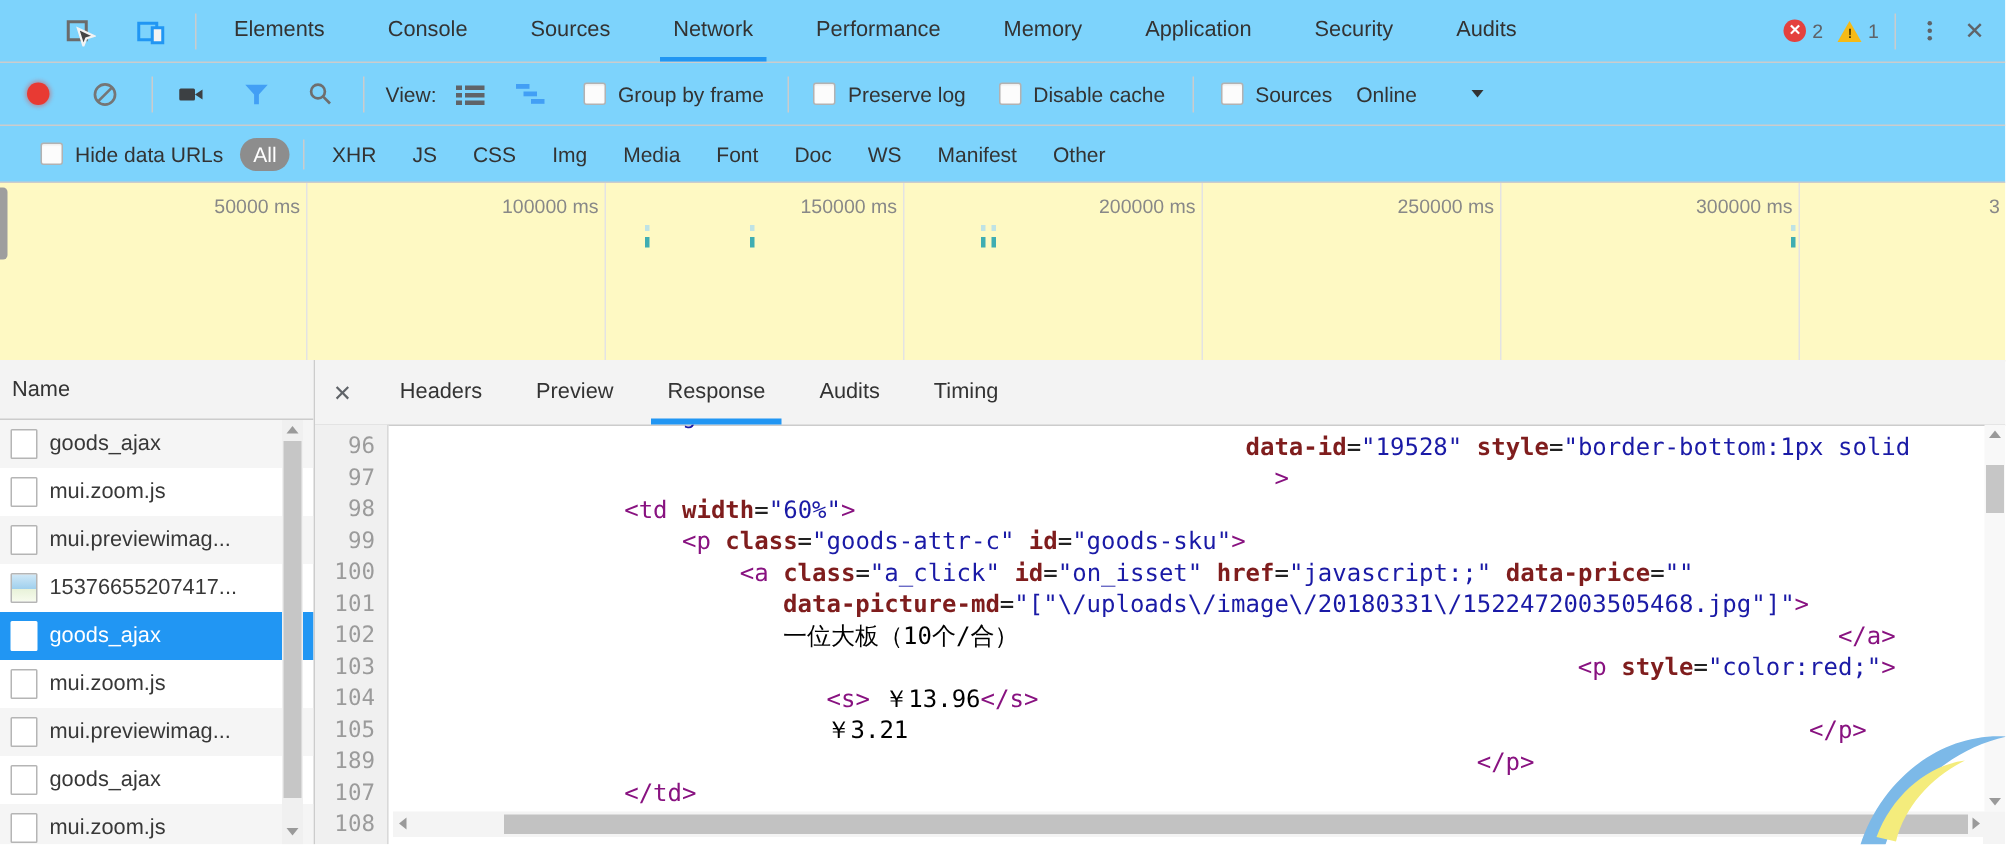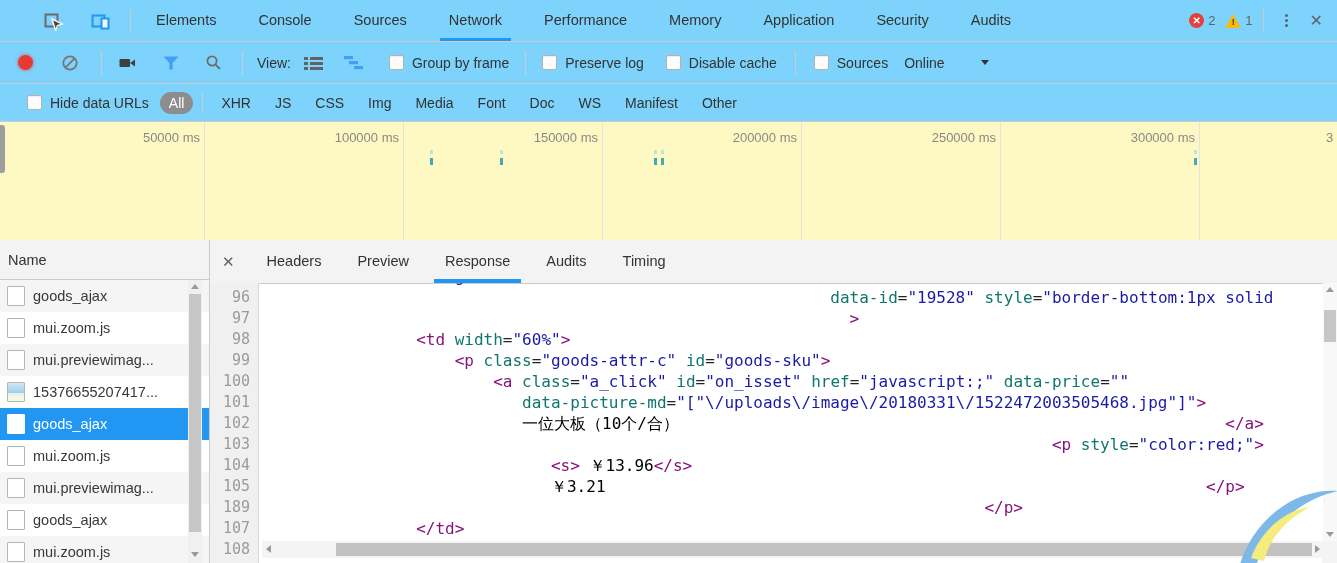--- a/index.html
+++ b/index.html
@@ -75,21 +75,21 @@
   .dtab.sel .ul{display:block;}
   
   #code{position:absolute;left:0;right:0;top:43px;bottom:0;overflow:hidden;}
   #gutter-bg{position:absolute;left:0;top:0;bottom:0;width:48px;background:#f0f0f0;border-right:1px solid #d9d9d9;}
   #code-lines{position:absolute;left:0;right:0;top:0;}
   .cl{position:relative;height:21px;font-family:"DejaVu Sans Mono",monospace;font-size:16px;line-height:21px;}
   .cl .num{position:absolute;left:0;top:0;width:40px;text-align:right;color:#9b9b9b;
            font-size:15px;line-height:21px;}
   .cl .body{position:absolute;left:52px;right:0;top:0;height:21px;}
   .seg{position:absolute;top:0;left:calc(var(--c) * 1ch);white-space:pre;}
-  .tk-g{color:#881280;} .tk-a{color:#0f766e;} .tk-s{color:#1a1aa6;} .tk-p{color:#222;} .tk-x{color:#000;}
+  .tk-g{color:#881280;} .tk-a{color:#7f1d1d;font-weight:bold;} .tk-s{color:#1a1aa6;} .tk-p{color:#222;} .tk-x{color:#000;}
   #partial-line{height:4px;overflow:hidden;}
   #partial-line .cl{margin-top:-17px;}
   
   #vscroll{position:absolute;right:0;top:0;width:14px;bottom:22px;background:#f8f8f8;}
   #vscroll .sthumb{left:1px;top:27px;height:32px;}
   #hscroll{position:absolute;left:52px;right:15px;bottom:5px;height:17px;background:#f4f4f4;}
   .hthumb{position:absolute;top:2px;left:74px;right:10px;height:13px;background:#c2c2c2;}
   .harrow{position:absolute;top:4px;width:0;height:0;border-top:4px solid transparent;border-bottom:4px solid transparent;}
   .left{border-right:5px solid #9a9a9a;left:4px;}
   .right{border-left:5px solid #9a9a9a;right:2px;}

